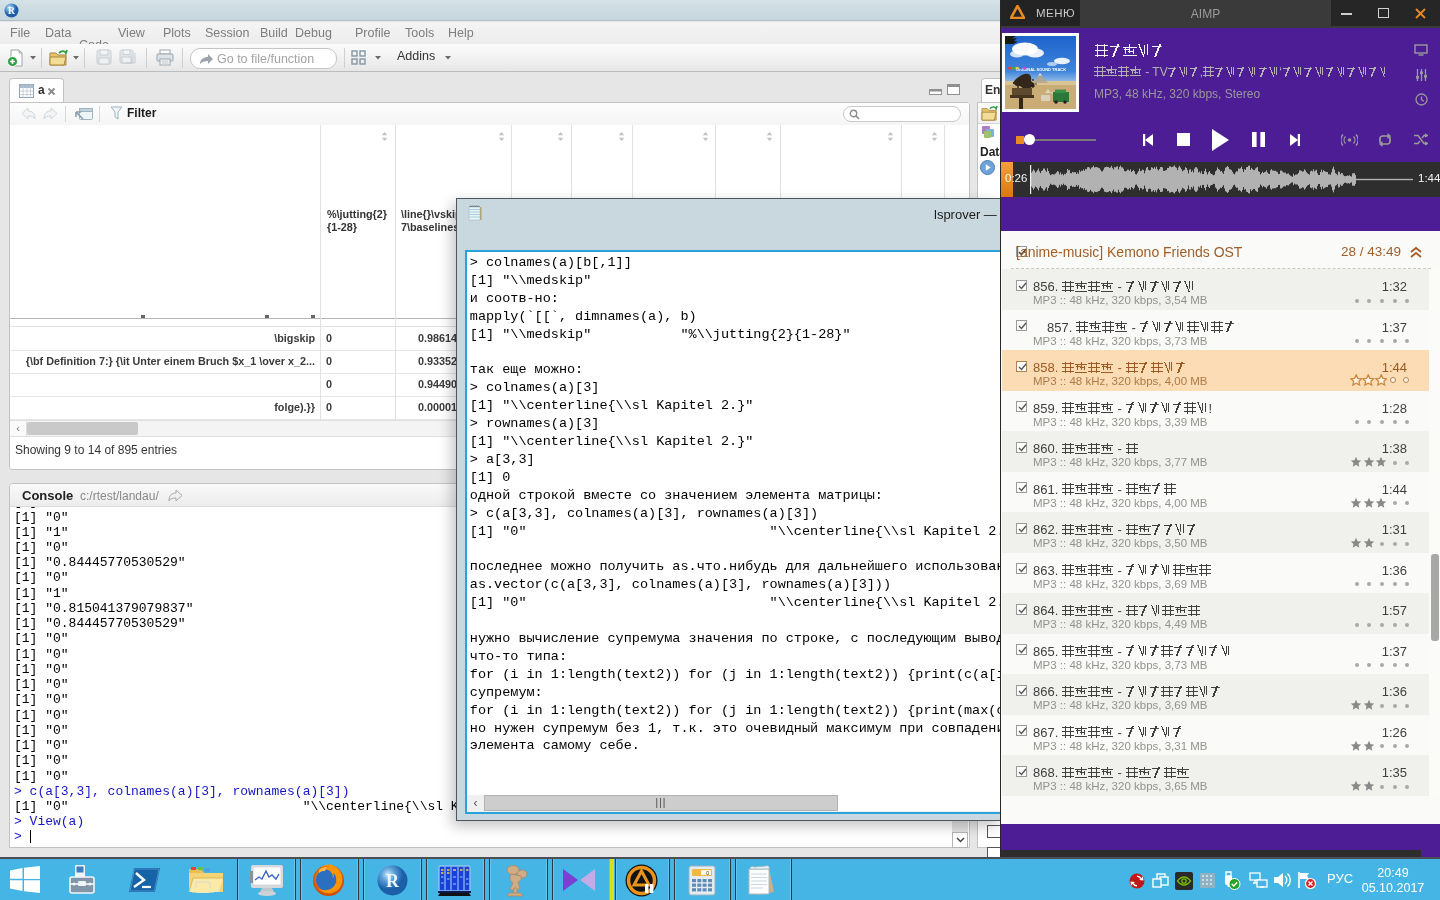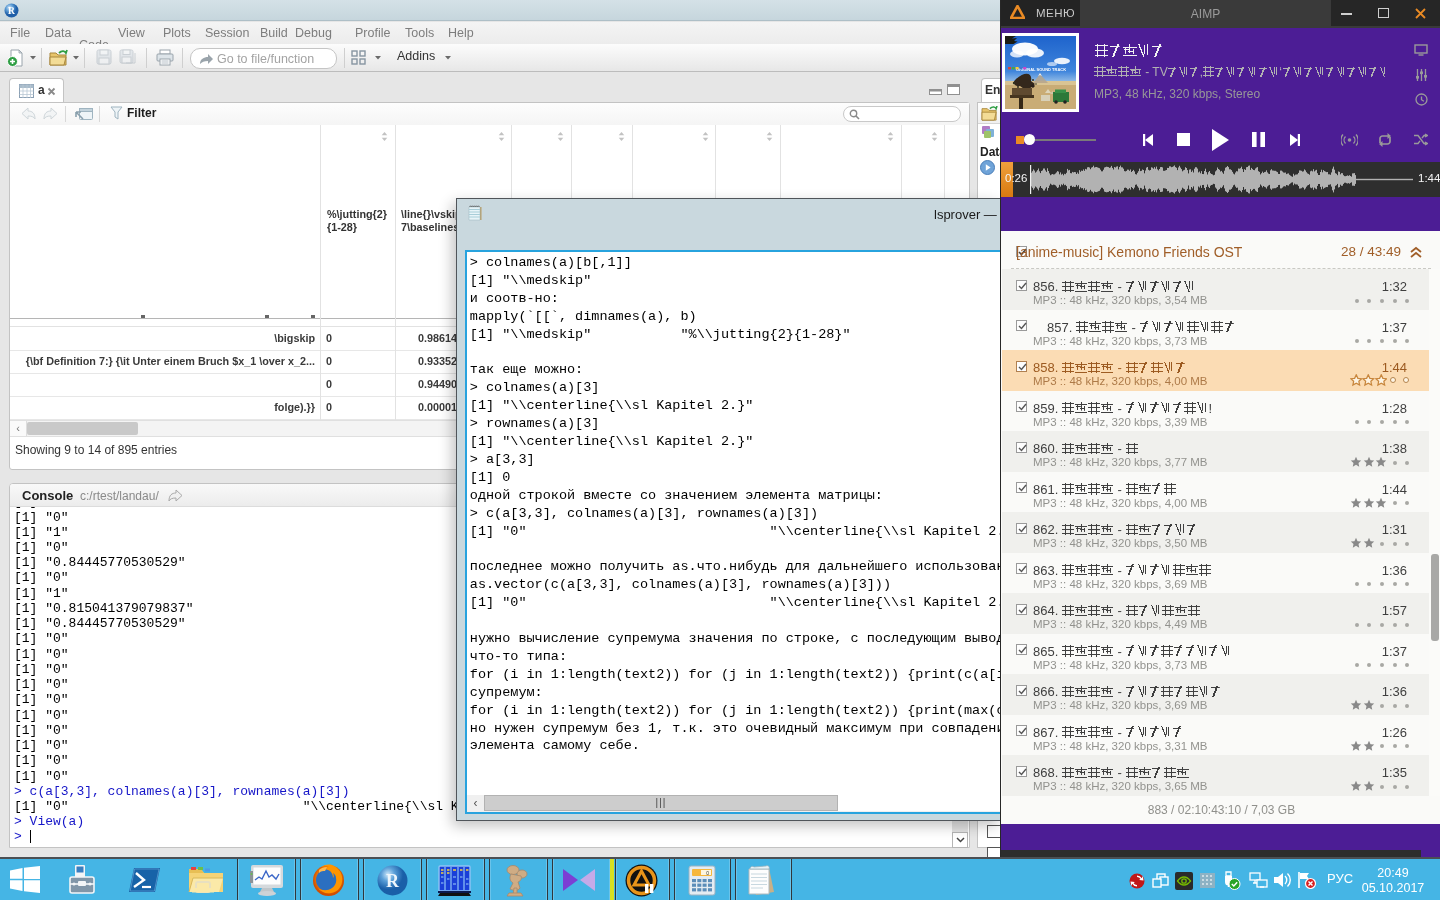--- a/index.html
+++ b/index.html
@@ -1051,23 +1051,20 @@
       <svg class="abs" style="left:348.0px;top:25px" width="12" height="12" viewBox="0 0 12 12">
         <path d="M6 .8l1.55 3.35 3.65.4-2.7 2.5.73 3.6L6 8.85l-3.23 1.8.73-3.6-2.7-2.5 3.65-.4z" fill="#898989"></path>
       </svg>
       <svg class="abs" style="left:360.7px;top:25px" width="12" height="12" viewBox="0 0 12 12">
         <path d="M6 .8l1.55 3.35 3.65.4-2.7 2.5.73 3.6L6 8.85l-3.23 1.8.73-3.6-2.7-2.5 3.65-.4z" fill="#898989"></path>
       </svg>
       <div class="abs" style="left:377.9px;top:29.5px;width:4px;height:4px;background:#a8a8a4;border-radius:50%"></div>
       <div class="abs" style="left:390.6px;top:29.5px;width:4px;height:4px;background:#a8a8a4;border-radius:50%"></div>
       <div class="abs" style="left:403.3px;top:29.5px;width:4px;height:4px;background:#a8a8a4;border-radius:50%"></div>
     </div>
-  <div class="abs" style="left:1px;top:795.5px;width:439px;height:27.5px;background:#fafaf8;text-align:center;font-size:12px;color:#90908c">
-      <div style="margin-top:7px">883 / 02:10:43:10 / 7,03 GB</div>
-    </div>
   <div class="abs" style="left:428px;top:268.5px;width:12px;height:527px;background:#fbfbf9"></div>
   <div class="abs" style="left:430px;top:554px;width:8px;height:87px;background:#a8a8a6;border-radius:3px"></div>
 
   <div class="abs" style="left:0;top:850px;width:420px;height:34px;background:#2d2d2d">
     <svg class="abs" style="left:11px;top:11px" width="16" height="16">
         <path d="M8 1v14M1 8h14" stroke="#d8d8d8" stroke-width="2.6"></path>
       </svg>
     <svg class="abs" style="left:46px;top:17px" width="16" height="4">
         <rect width="16" height="3.4" fill="#d8d8d8"></rect>
       </svg>

